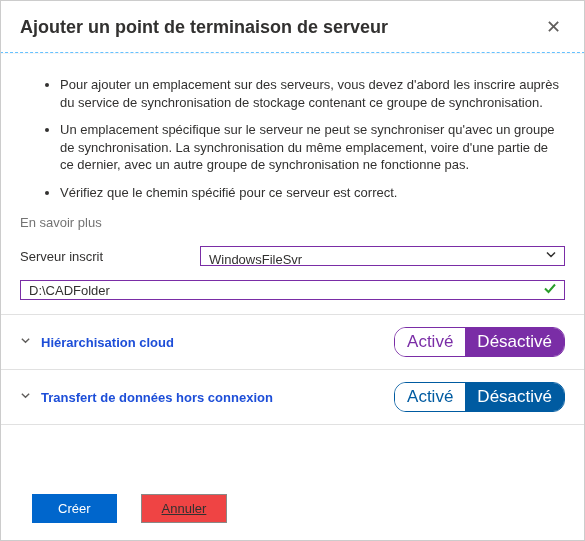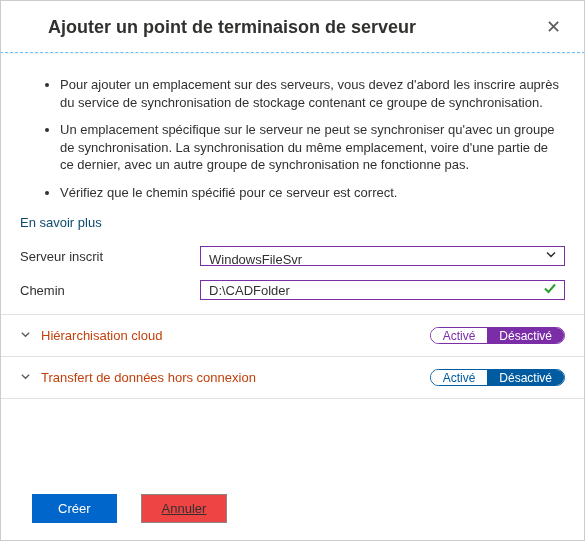--- a/index.html
+++ b/index.html
@@ -12,32 +12,32 @@
     height: 541px;
     position: relative;
   }
   .panel { padding: 0; }
   .header {
     display: flex;
     justify-content: space-between;
     align-items: center;
     padding: 14px 20px 12px 20px;
   }
-  .header h1 { font-size: 18px; font-weight: 600; color: #323130; margin-left: 28px; }
+  .header h1 { font-size: 18px; font-weight: 600; color: #323130; }
   .close-btn {
     background: none; border: none; cursor: pointer;
     font-size: 18px; color: #605e5c; padding: 4px;
     line-height: 1;
   }
   .dash-line2 { border-top: 1px dashed #0099ff; margin:0; opacity:0.6;}
   .body { padding: 14px 20px 0 20px; }
   .intro { margin-bottom: 10px; line-height: 1.35; }
   ul.considerations { padding-left: 40px; margin: 8px 0 10px 0; }
   ul.considerations li { margin-bottom: 10px; line-height: 1.35; }
-  .learn-more { color: #0c4a6e; text-decoration: none; display: inline-block; margin: 4px 0 16px 0; cursor:pointer;}
+  .learn-more { color: #737373; text-decoration: none; display: inline-block; margin: 4px 0 16px 0; cursor:pointer;}
   .form-row { display: flex; align-items: center; margin-bottom: 14px; }
   .form-label { width: 180px; color: #323130; }
   .form-control-wrap { flex: 1; position: relative; }
   .select-box, .text-input {
     width: 100%;
     border: 1px solid #7a2da6;
     padding: 5px 28px 5px 8px;
     font-size: 13px;
     font-family: inherit;
     background: #fff;
@@ -54,29 +54,29 @@
     color: #2a9d2a; font-weight: bold;
   }
   .section-divider { border: none; border-top: 1px solid #e1e1e1; margin: 12px 0 0 0; }
   .expand-row {
     display: flex; align-items: center; justify-content: space-between;
     padding: 12px 20px;
     border-bottom: 1px solid #e1e1e1;
   }
   .expand-left { display: flex; align-items: center; gap: 10px; cursor:pointer;}
   .exp-chev { color: #605e5c; font-size: 12px; }
-  .exp-title { font-size: 13px; color: #c2410c; }
+  .exp-title { font-size: 13px; color: #1d4ed8; font-weight: bold; }
   .toggle-group { display: flex; align-items: center; }
   .toggle-pill {
     border: 1px solid #7a2da6;
     border-radius: 12px;
     overflow: hidden;
     display: flex;
-    height: 17px;
-    font-size: 12px;
+    height: 30px;
+    font-size: 17px;
   }
   .toggle-pill.blue { border-color: #005ba1; }
   .toggle-opt {
     padding: 2px 12px;
     display: flex; align-items: center;
     background: #fff;
     color: #7a2da6;
     cursor: pointer;
   }
   .toggle-pill.blue .toggle-opt { color: #005ba1; }
@@ -126,21 +126,20 @@
         <div class="select-box">WindowsFileSvr</div>
         <span class="chev-icon">
           <svg width="12" height="12" viewBox="0 0 12 12">
               <path d="M2 4 L6 8 L10 4" stroke="#323130" stroke-width="1.5" fill="none"></path>
             </svg>
         </span>
       </div>
     </div>
 
     <div class="form-row">
-      <div class="form-label">Chemin</div>
       <div class="form-control-wrap">
         <input class="text-input" type="text" value="D:\CADFolder" style="">
         <span class="check-icon">
           <svg width="14" height="14" viewBox="0 0 14 14">
               <path d="M2 7 L5.5 10.5 L12 3" stroke="#2a9d2a" stroke-width="2" fill="none"></path>
             </svg>
         </span>
       </div>
     </div>
   </div>

